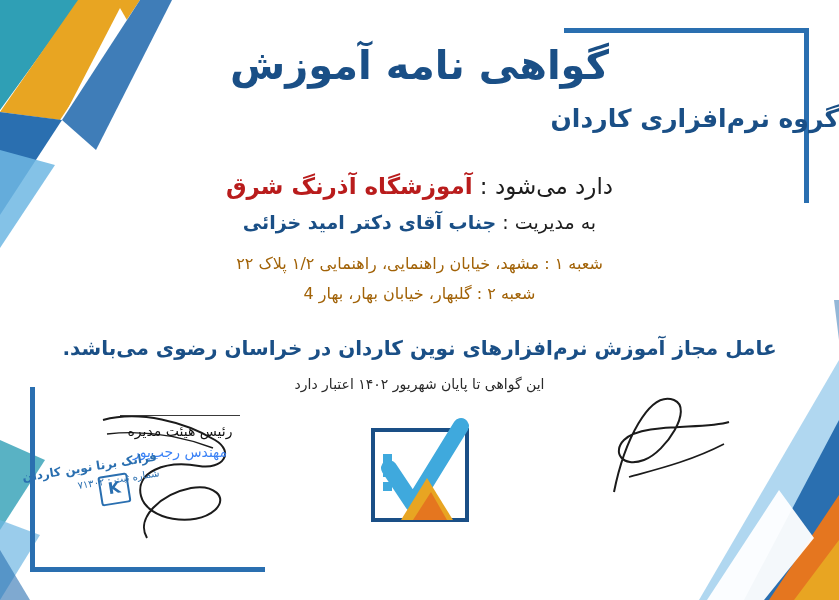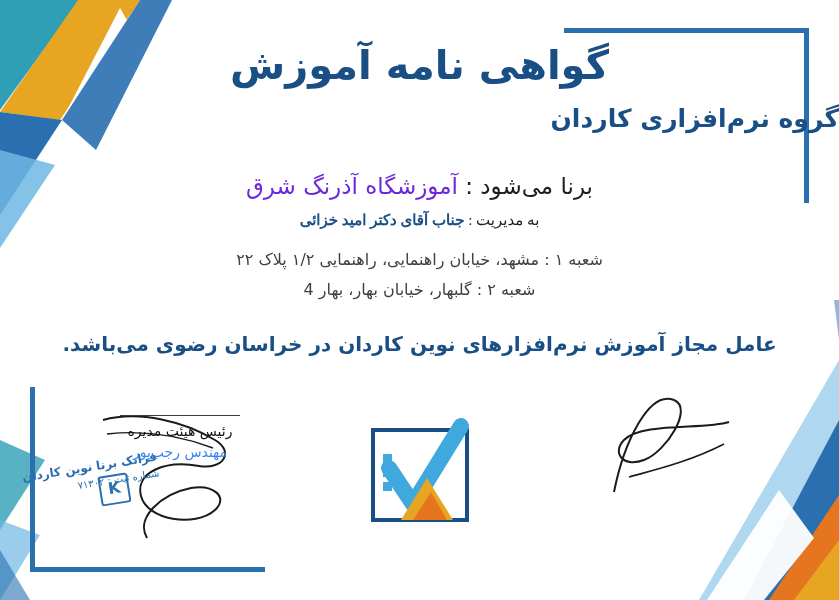--- a/index.html
+++ b/index.html
@@ -93,37 +93,36 @@
     font-weight: bold;
     color: #1a4f86;
     text-align: right;
   }
   .line-org {
     margin-top: 40px;
     font-size: 23px;
     color: #1d1d1d;
   }
   .line-org b {
-    color: #6d28d9;
-    font-weight: normal;
+    color: #b91c1c;
+    font-weight: bold;
   }
   .line-mgr {
     margin-top: 12px;
-    font-size: 15px;
+    font-size: 19px;
     color: #1d1d1d;
-    font-family: Liberation Serif, serif;
   }
   .line-mgr b {
     color: #1a4f86;
     font-weight: bold;
   }
   .branch {
     margin-top: 16px;
     font-size: 16px;
-    color: #404040;
+    color: #a16207;
     line-height: 1.9;
   }
   .branch.second {
     margin-top: 0;
   }
   .statement {
     margin-top: 26px;
     font-size: 20px;
     font-weight: bold;
     color: #1a4f86;
@@ -257,33 +256,34 @@
   </div>
 
   <div class="bracket-tr"></div>
   <div class="bracket-bl"></div>
 
   <div class="content">
     <div class="title">گواهی نامه آموزش</div>
     <div class="subtitle">گروه  نرم‌افزاری کاردان</div>
 
     <div class="line-org">
-      <span>برنا می‌شود :</span>
+      <span>دارد می‌شود :</span>
       <b>آموزشگاه آذرنگ شرق</b>
     </div>
 
     <div class="line-mgr">
       <span>به مدیریت :</span>
       <b>جناب آقای دکتر امید خزائی</b>
     </div>
 
     <div class="branch">شعبه ۱ :  مشهد، خیابان راهنمایی، راهنمایی ۱/۲ پلاک ۲۲</div>
     <div class="branch second">شعبه ۲ : گلبهار، خیابان بهار، بهار 4</div>
 
     <div class="statement">عامل مجاز آموزش نرم‌افزارهای نوین کاردان در خراسان رضوی می‌باشد.</div>
+    <div class="validity">این گواهی تا پایان شهریور ۱۴۰۲ اعتبار دارد</div>
   </div>
 
   <div class="logo">
     <svg width="130" height="125" viewBox="0 0 130 125" xmlns="http://www.w3.org/2000/svg">
       <path d="M18 22 L112 22 L112 112 L18 112 Z" fill="none" stroke="#1a4f86" stroke-width="4"></path>
       <polygon points="38,62 58,95 104,22 104,112 38,112" fill="#6fb7e3" opacity="0.0"></polygon>
       <path d="M34 60 L58 96 L106 18" fill="none" stroke="#3fa9dd" stroke-width="16" stroke-linecap="round" stroke-linejoin="round"></path>
       <polygon points="46,112 72,70 98,112" fill="#e8a522"></polygon>
       <polygon points="58,112 76,84 92,112" fill="#e5761f"></polygon>
       <rect x="28" y="46" width="9" height="9" fill="#3fa9dd"></rect>

